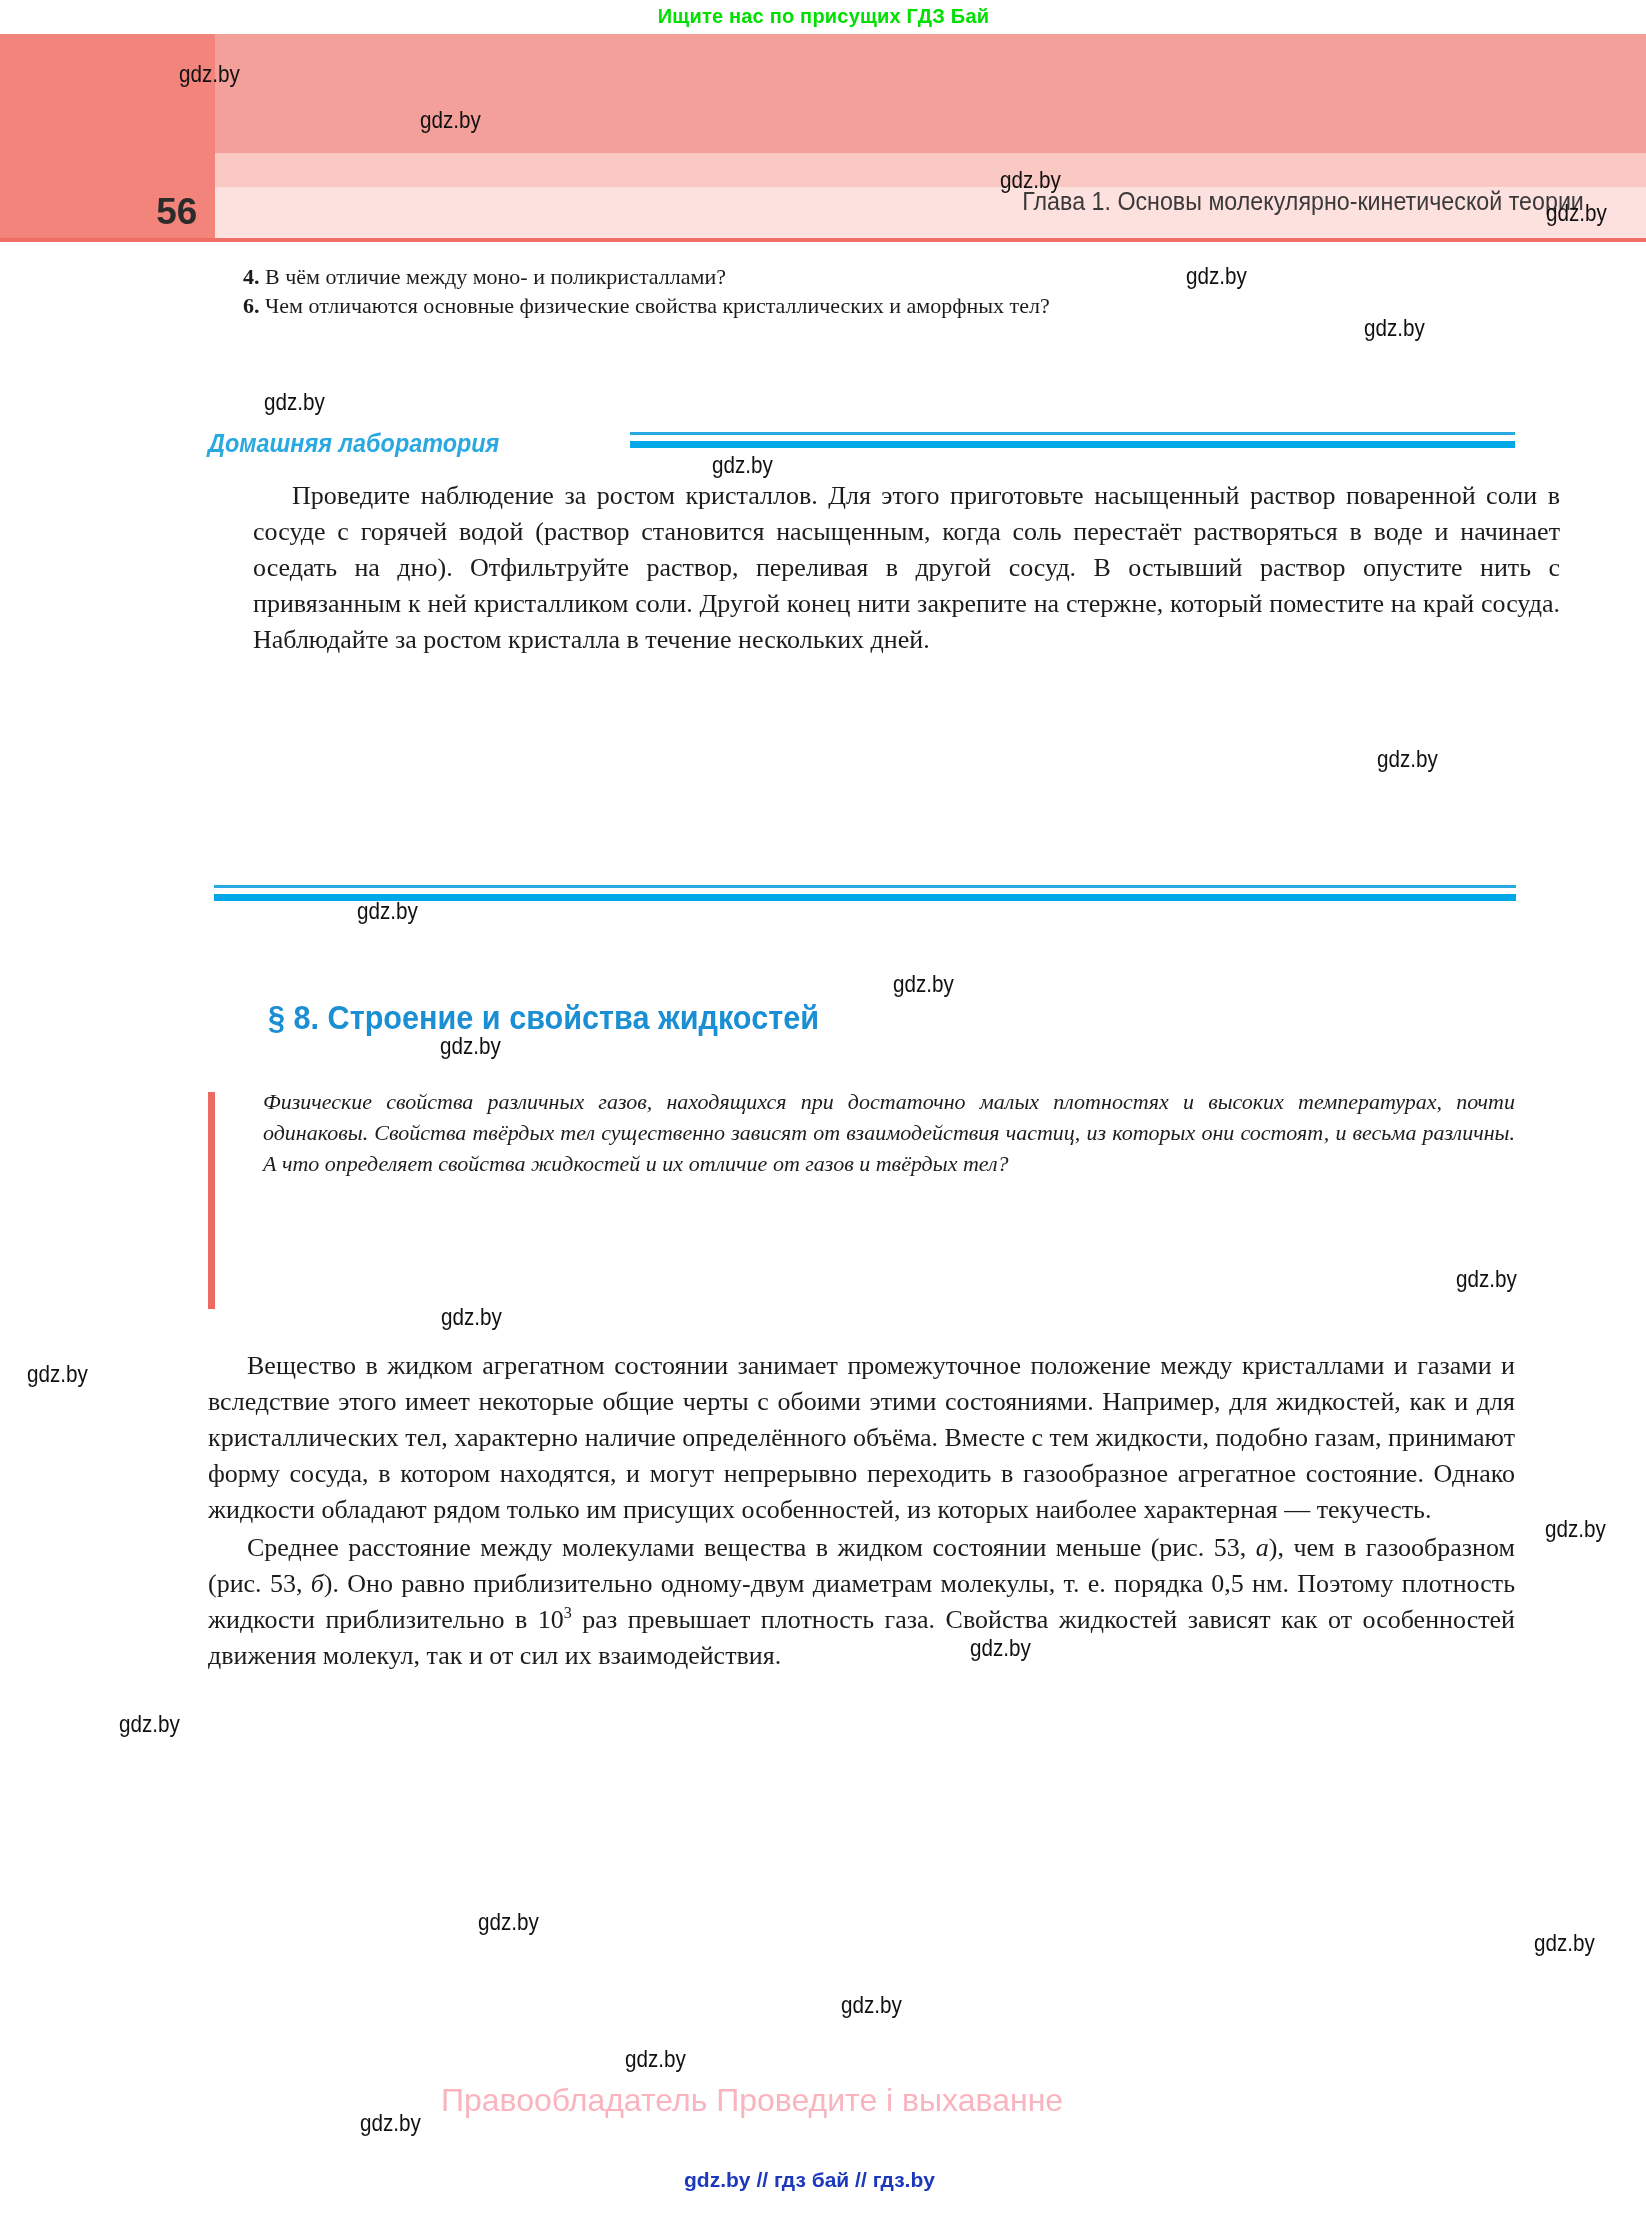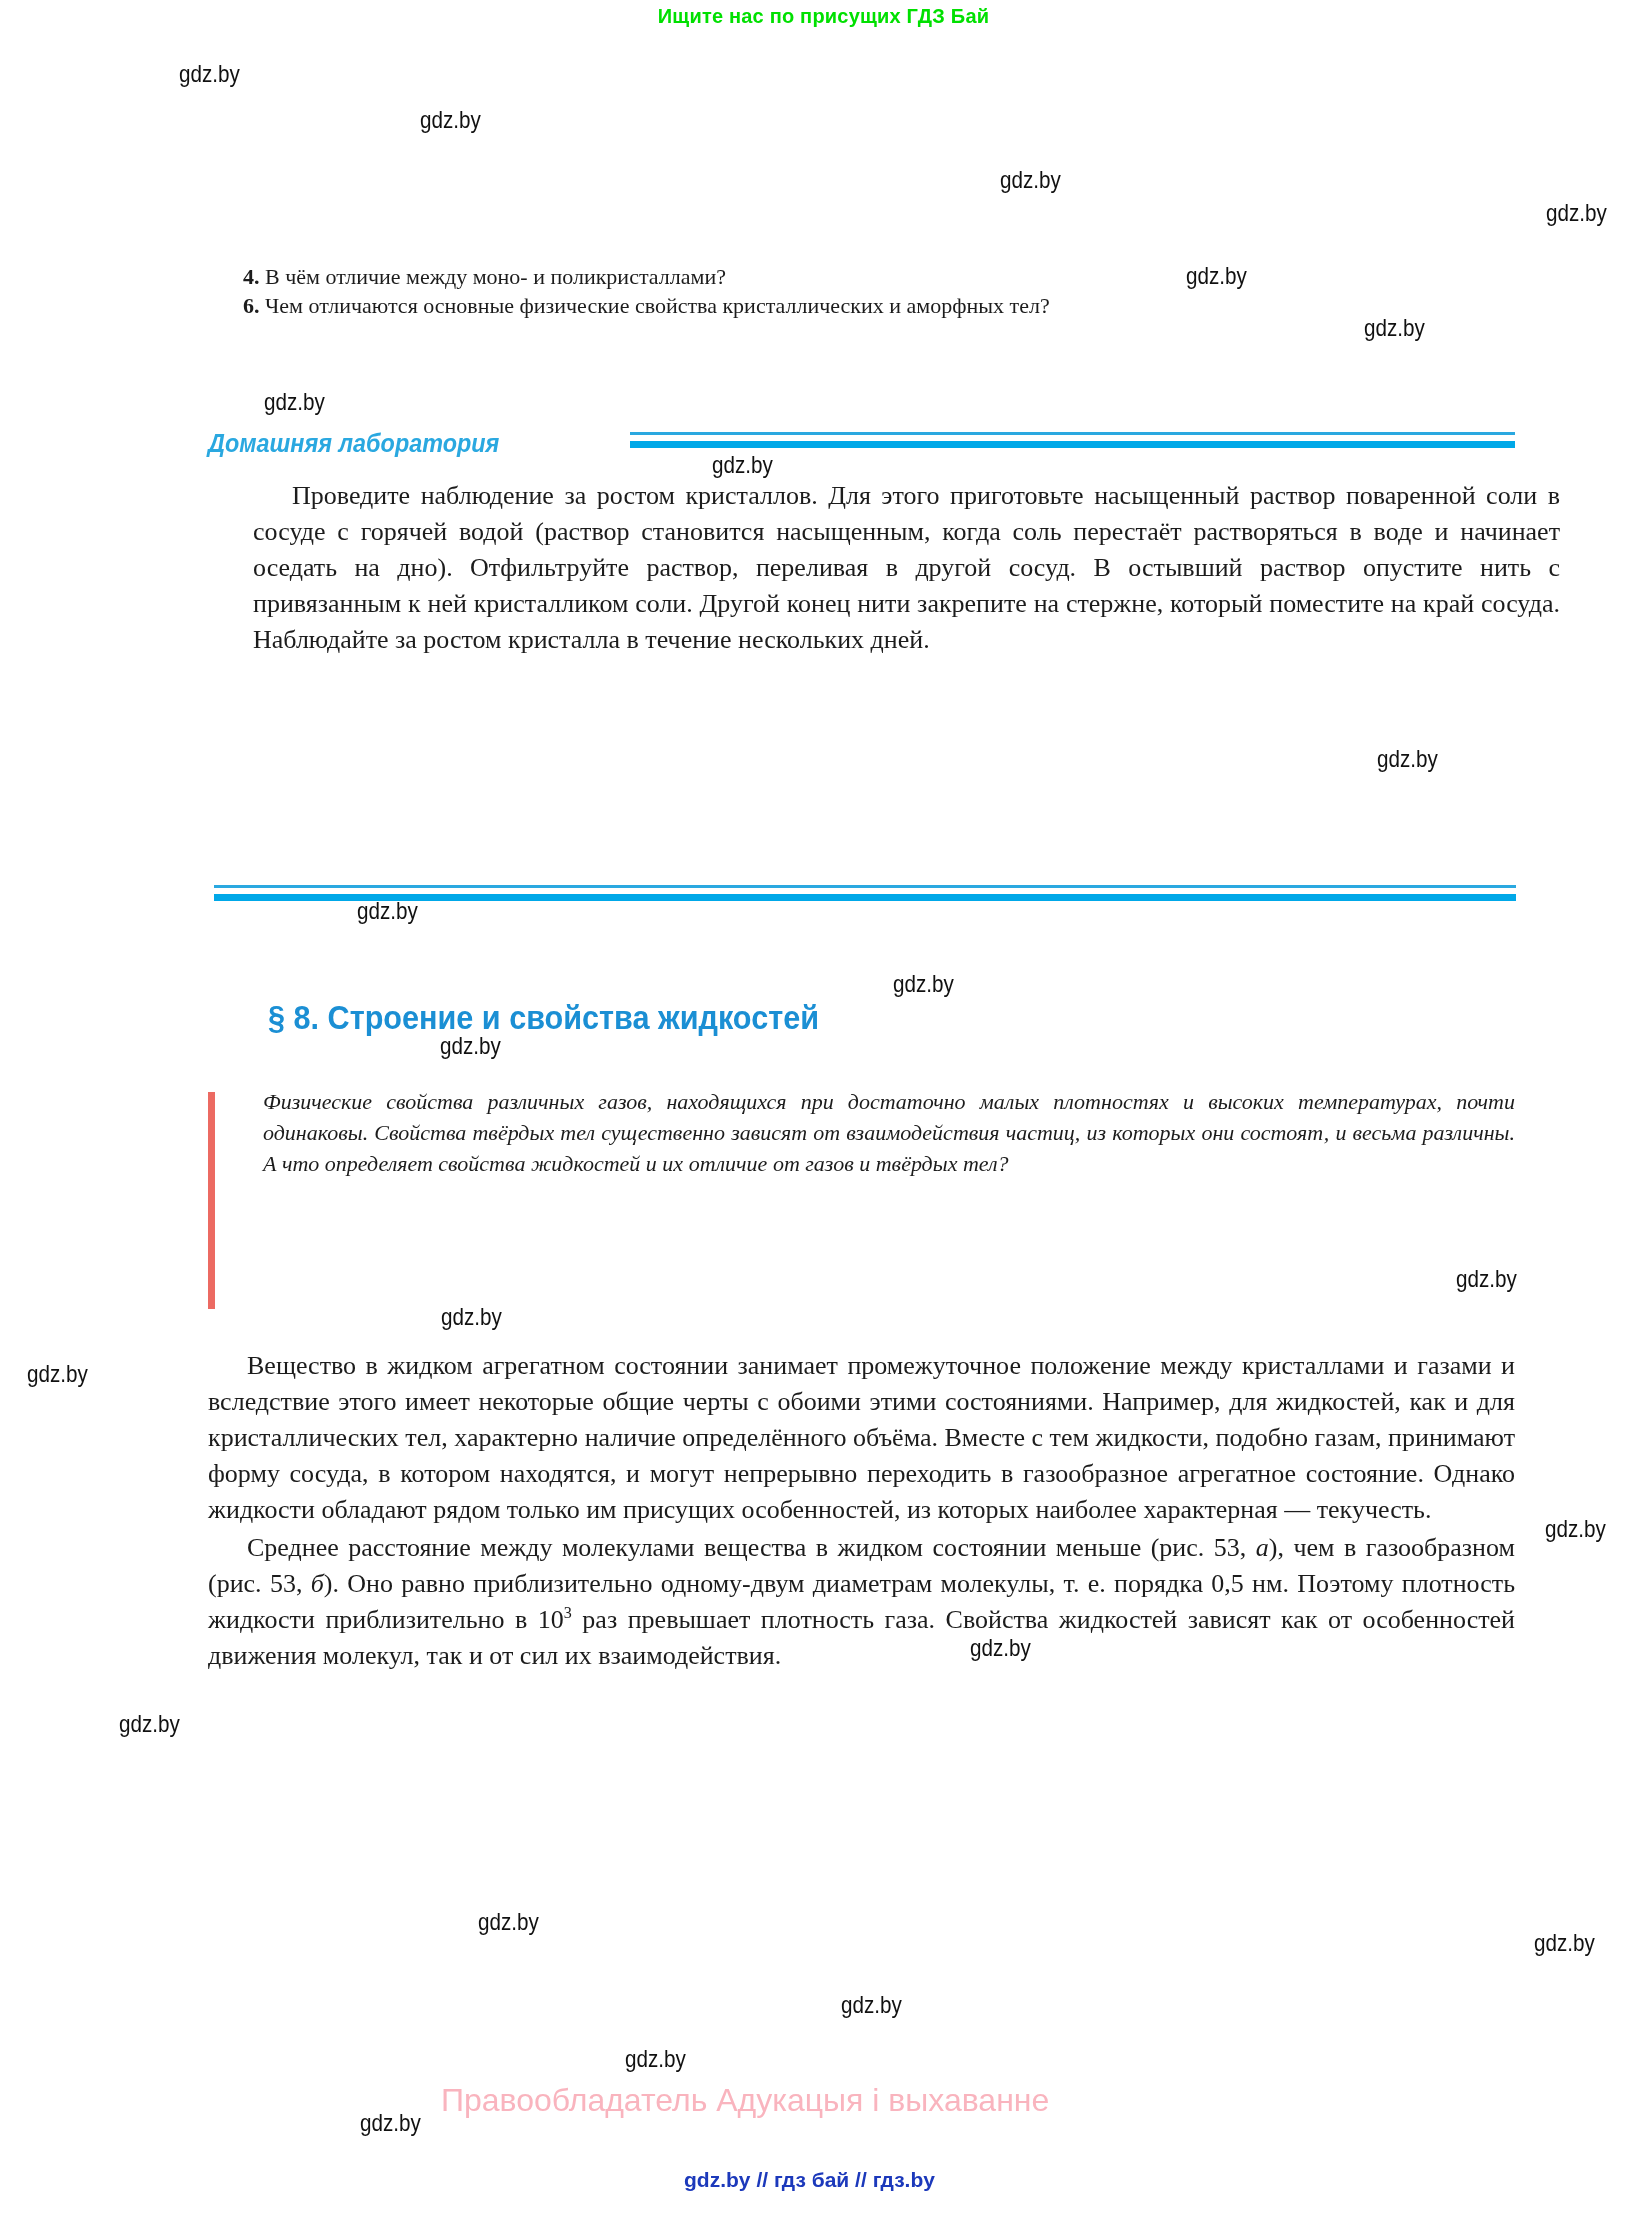--- a/index.html
+++ b/index.html
@@ -280,20 +280,30 @@
 </style>
 </head>
 <body>
 
 <div class="page">
 
   <div class="promo-banner">
     <span>Ищите нас по присущих ГДЗ Бай</span>
   </div>
 
+  <div class="header">
+    <div class="header-stripe-top"></div>
+    <div class="header-stripe-mid"></div>
+    <div class="header-stripe-bot"></div>
+    <div class="header-pagebox">
+      <div class="header-pagenum">56</div>
+    </div>
+    <div class="header-title">Глава 1. Основы молекулярно-кинетической теории</div>
+    <div class="header-rule"></div>
+  </div>
 
   <div class="col qlist">
     <div class="qitem">
       <span class="qnum">4.</span>
       <span>В чём отличие между моно- и поликристаллами?</span>
     </div>
     <div class="qitem">
       <span class="qnum">6.</span>
       <span>Чем отличаются основные физические свойства кристаллических и аморфных тел?</span>
     </div>
@@ -319,21 +329,21 @@
   <div class="intro">
     <div class="intro-bar"></div>
     <div class="intro-text">Физические свойства различных газов, находящихся при достаточно малых плотностях и высоких температурах, почти одинаковы. Свойства твёрдых тел существенно зависят от взаимодействия частиц, из которых они состоят, и весьма различны. А что определяет свойства жидкостей и их отличие от газов и твёрдых тел?</div>
   </div>
 
   <div class="body-text">
     <p>Вещество в жидком агрегатном состоянии занимает промежуточное положение между кристаллами и газами и вследствие этого имеет некоторые общие черты с обоими этими состояниями. Например, для жидкостей, как и для кристаллических тел, характерно наличие определённого объёма. Вместе с тем жидкости, подобно газам, принимают форму сосуда, в котором находятся, и могут непрерывно переходить в газообразное агрегатное состояние. Однако жидкости обладают рядом только им присущих особенностей, из которых наиболее характерная — текучесть.</p>
     <p><span>Среднее расстояние между молекулами вещества в жидком состоянии меньше (рис. 53, </span><i>а</i><span>), чем в газообразном (рис. 53, </span><i>б</i><span>). Оно равно приблизительно одному-двум диаметрам молекулы, т. е. порядка 0,5 нм. Поэтому плотность жидкости приблизительно в 10</span><sup>3</sup><span> раз превышает плотность газа. Свойства жидкостей зависят как от особенностей движения молекул, так и от сил их взаимодействия.</span></p>
   </div>
 
-  <div class="copyright">Правообладатель Адукацыя і выхаванне</div>
+  <div class="copyright">Правообладатель Проведите і выхаванне</div>
 
   <div class="bottom-links">
     <span>gdz.by</span>
     <span class="sep">//</span>
     <span>гдз бай</span>
     <span class="sep">//</span>
     <span>гдз.by</span>
   </div>
 
   <div id="watermark-layer">

